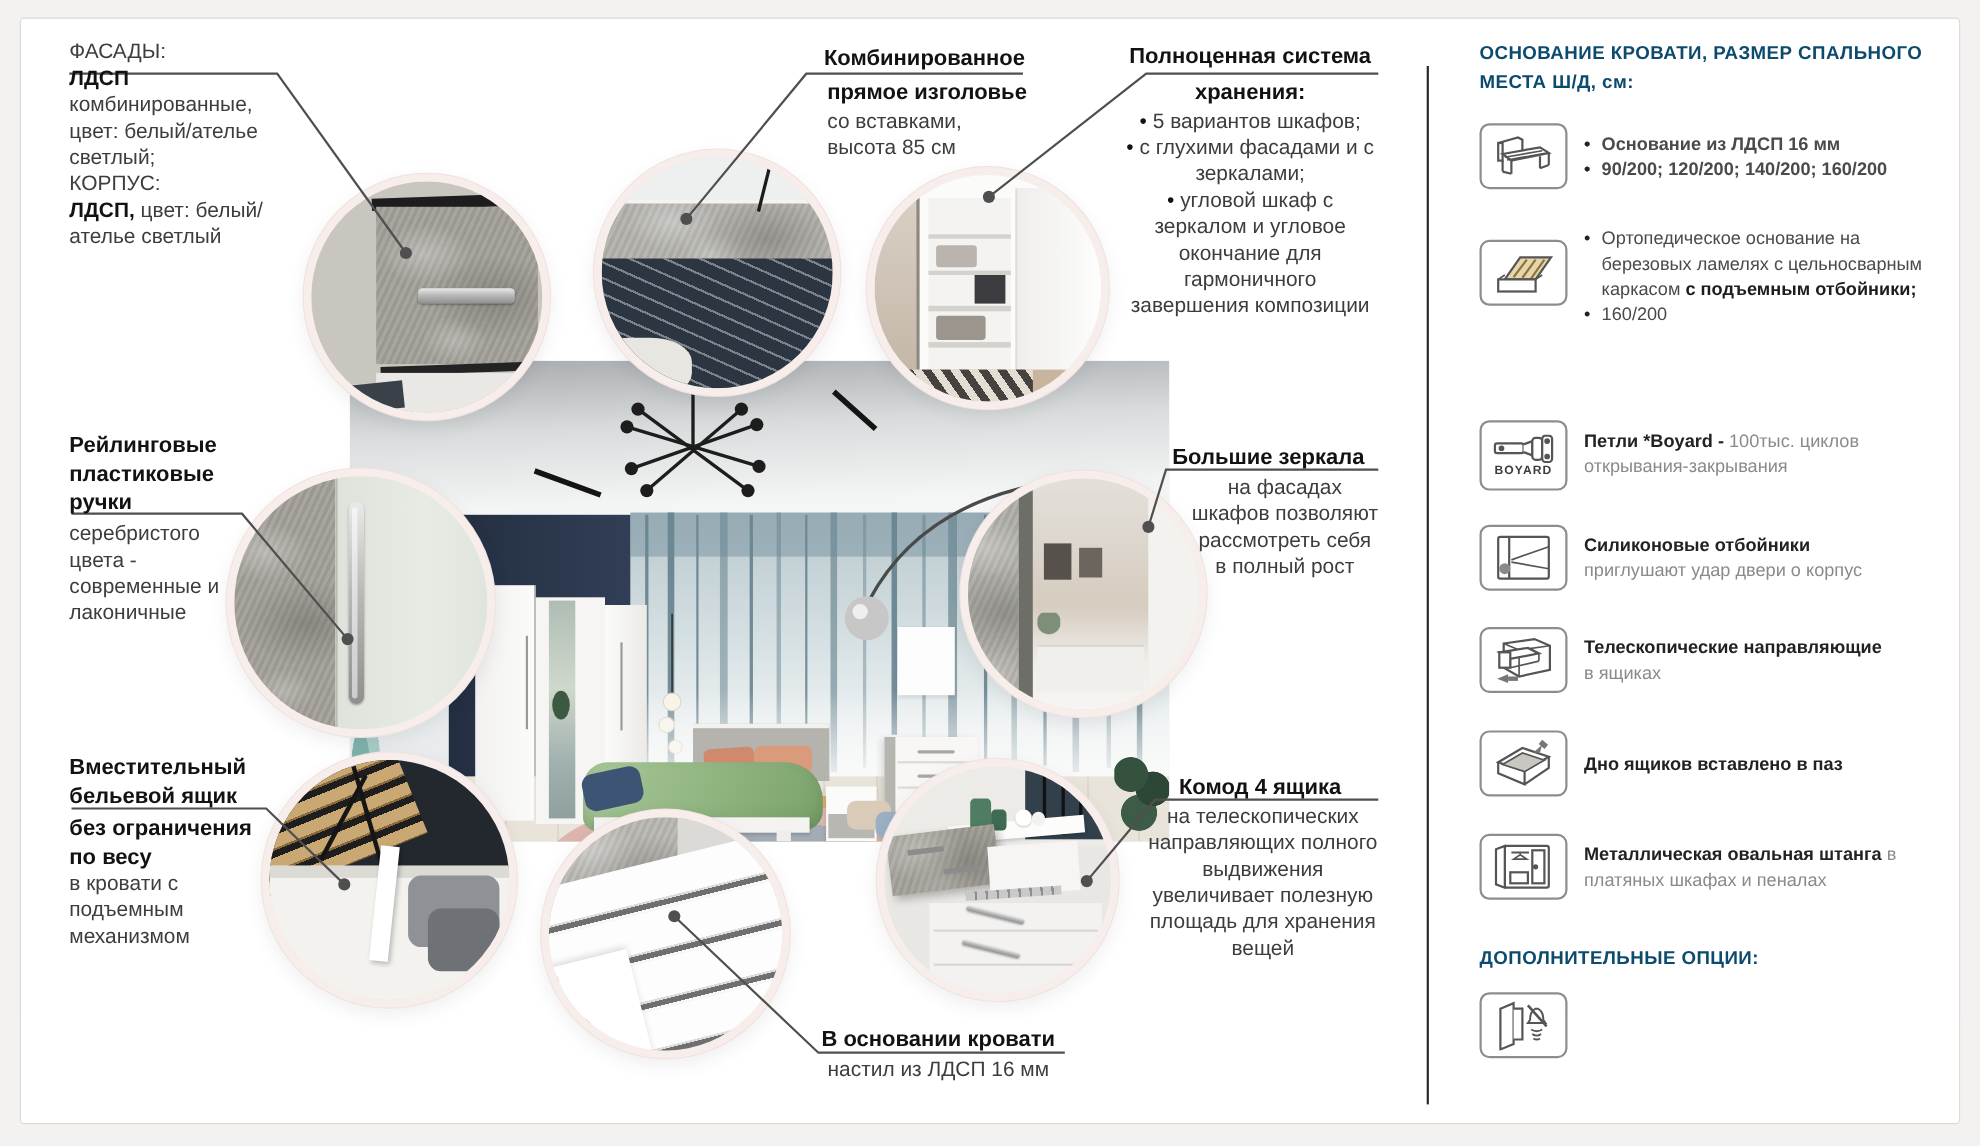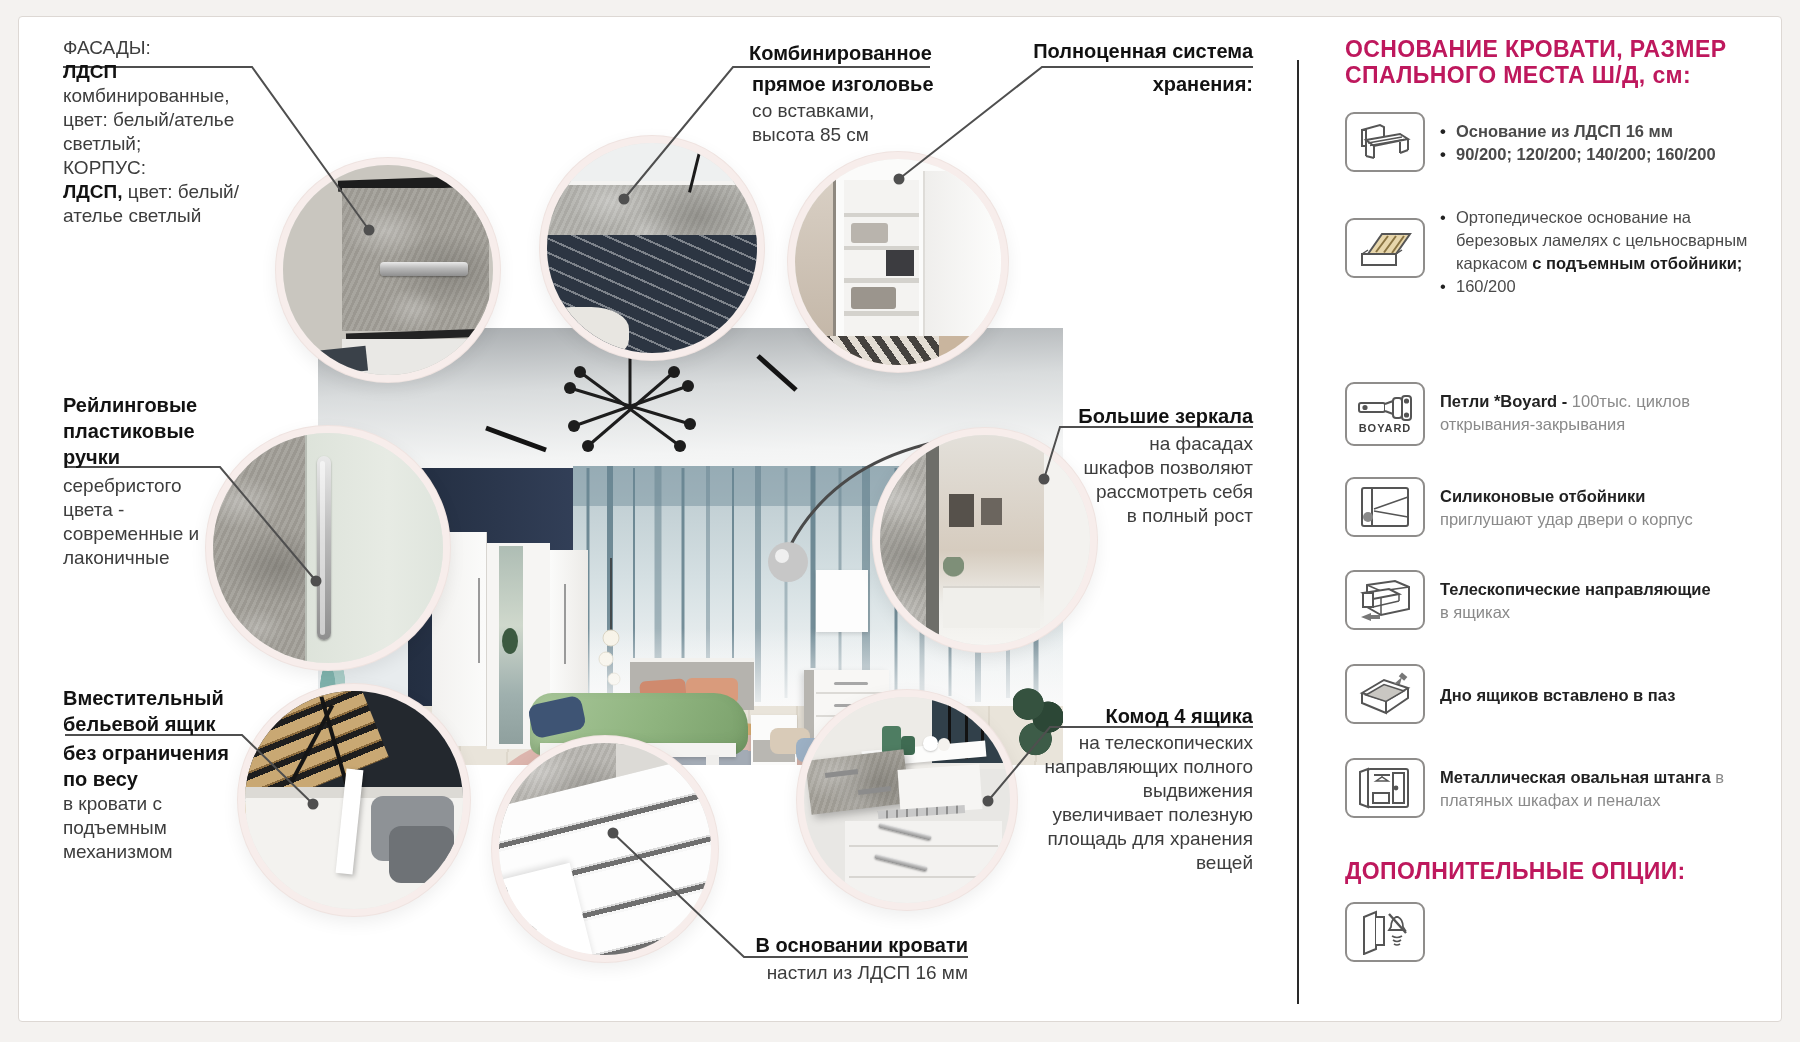--- a/index.html
+++ b/index.html
@@ -5,21 +5,21 @@
   * { margin:0; padding:0; box-sizing:border-box; }
   html,body { width:1800px; height:1042px; }
   body { font-family:"Liberation Sans","DejaVu Sans",sans-serif; background:#f4f2f0; }
   .stage { position:relative; width:1800px; height:1042px; background:#f4f2f0; overflow:hidden; }
   .card { position:absolute; left:18px; top:16px; width:1764px; height:1006px;
           background:#ffffff; border:1px solid #ddd8d4; border-radius:4px; }
 
   
   .co { position:absolute; font-size:19px; line-height:24px; color:#3d3d3d; }
   .co .b { font-weight:bold; color:#121212; }
-  .co.right { text-align:right; }
+  .co.right { text-align:center; }
   .co-title { font-weight:bold; color:#121212; font-size:20px; line-height:26px; }
   .bullets .bullet-item::before { content:"\2022\00a0"; color:#121212; }
 
   
   svg.leads { position:absolute; left:0; top:0; pointer-events:none; }
   svg.leads polyline { fill:none; stroke:#4f4f4f; stroke-width:2; }
   svg.leads circle { fill:#4f4f4f; }
 
   
   .circ { position:absolute; border-radius:50%; border:7px solid #f7edeb;
@@ -80,22 +80,22 @@
     background:radial-gradient(circle at 30% 30%, #35523f 0 22%, transparent 23%),
                radial-gradient(circle at 70% 45%, #2c4736 0 26%, transparent 27%),
                radial-gradient(circle at 45% 70%, #3d5c48 0 24%, transparent 25%); }
   .rm-bottles { left:2px; top:300px; width:26px; height:80px;
     background:radial-gradient(ellipse at 30% 80%, #7fb3ad 0 30%, transparent 32%),
                radial-gradient(ellipse at 70% 70%, #a9cdc8 0 26%, transparent 28%); }
   svg.room-art { position:absolute; left:0; top:0; }
 
   
   .divider { position:absolute; left:1297px; top:60px; width:2px; height:944px; background:#2a2a2a; }
-  .sb-title { position:absolute; left:1345px; width:435px; font-size:23px; font-weight:bold;
-              color:#be185d; line-height:26px; letter-spacing:.4px; }
+  .sb-title { position:absolute; left:1345px; width:435px; font-size:17px; font-weight:bold;
+              color:#0c4a6e; line-height:26px; letter-spacing:.4px; }
   .sb-iconbox { position:absolute; left:1345px; width:80px; height:60px; background:#fff;
                 border:2px solid #8f8d8b; border-radius:9px; display:flex; align-items:center;
                 justify-content:center; flex-direction:column; }
   .sb-text { position:absolute; left:1440px; width:335px; font-size:16.5px; line-height:23px; color:#4a4a4a; }
   .sb-text .ft-title { color:#222; font-weight:600; }
   .sb-text .ft-desc { color:#8a8a8a; }
   .sb-bullets .bullet-item { position:relative; padding-left:16px; }
   .sb-bullets .bullet-item::before { content:"\2022"; position:absolute; left:0; color:#222; }
   .boyard-label { font-size:11px; font-weight:bold; color:#3d3d3d; letter-spacing:1px; margin-top:1px; }
   .icon-svg { display:block; }
@@ -323,20 +323,25 @@
     <div>КОРПУС:</div>
     <div><span class="b">ЛДСП,</span> <span>цвет: белый/ ателье светлый</span></div>
   </div>
 
   <div class="co co-title" style="left:749px;top:40px;width:210px;">Комбинированное</div>
   <div class="co co-title" style="left:752px;top:71px;width:210px;">прямое изголовье</div>
   <div class="co" style="left:752px;top:99px;width:150px;">со вставками, высота 85 см</div>
 
   <div class="co co-title right" style="left:1020px;top:38px;width:233px;">Полноценная система</div>
   <div class="co co-title right" style="left:1020px;top:71px;width:233px;">хранения:</div>
+  <div class="co right bullets" style="left:1020px;top:99px;width:233px;">
+    <div class="bullet-item">5 вариантов шкафов;</div>
+    <div class="bullet-item">с глухими фасадами и с зеркалами;</div>
+    <div class="bullet-item">угловой шкаф с зеркалом и угловое окончание для гармоничного завершения композиции</div>
+  </div>
 
   <div class="co co-title" style="left:63px;top:392px;width:150px;">Рейлинговые пластиковые ручки</div>
   <div class="co" style="left:63px;top:474px;width:168px;">серебристого цвета - современные и лаконичные</div>
 
   <div class="co co-title right" style="left:1053px;top:403px;width:200px;">Большие зеркала</div>
   <div class="co right" style="left:1083px;top:432px;width:170px;">на фасадах шкафов позволяют рассмотреть себя в полный рост</div>
 
   <div class="co co-title" style="left:63px;top:740px;width:180px;">без ограничения по весу</div>
   <div class="co co-title" style="left:63px;top:685px;width:180px;">Вместительный бельевой ящик</div>
   <div class="co" style="left:63px;top:792px;width:135px;">в кровати с подъемным механизмом</div>

